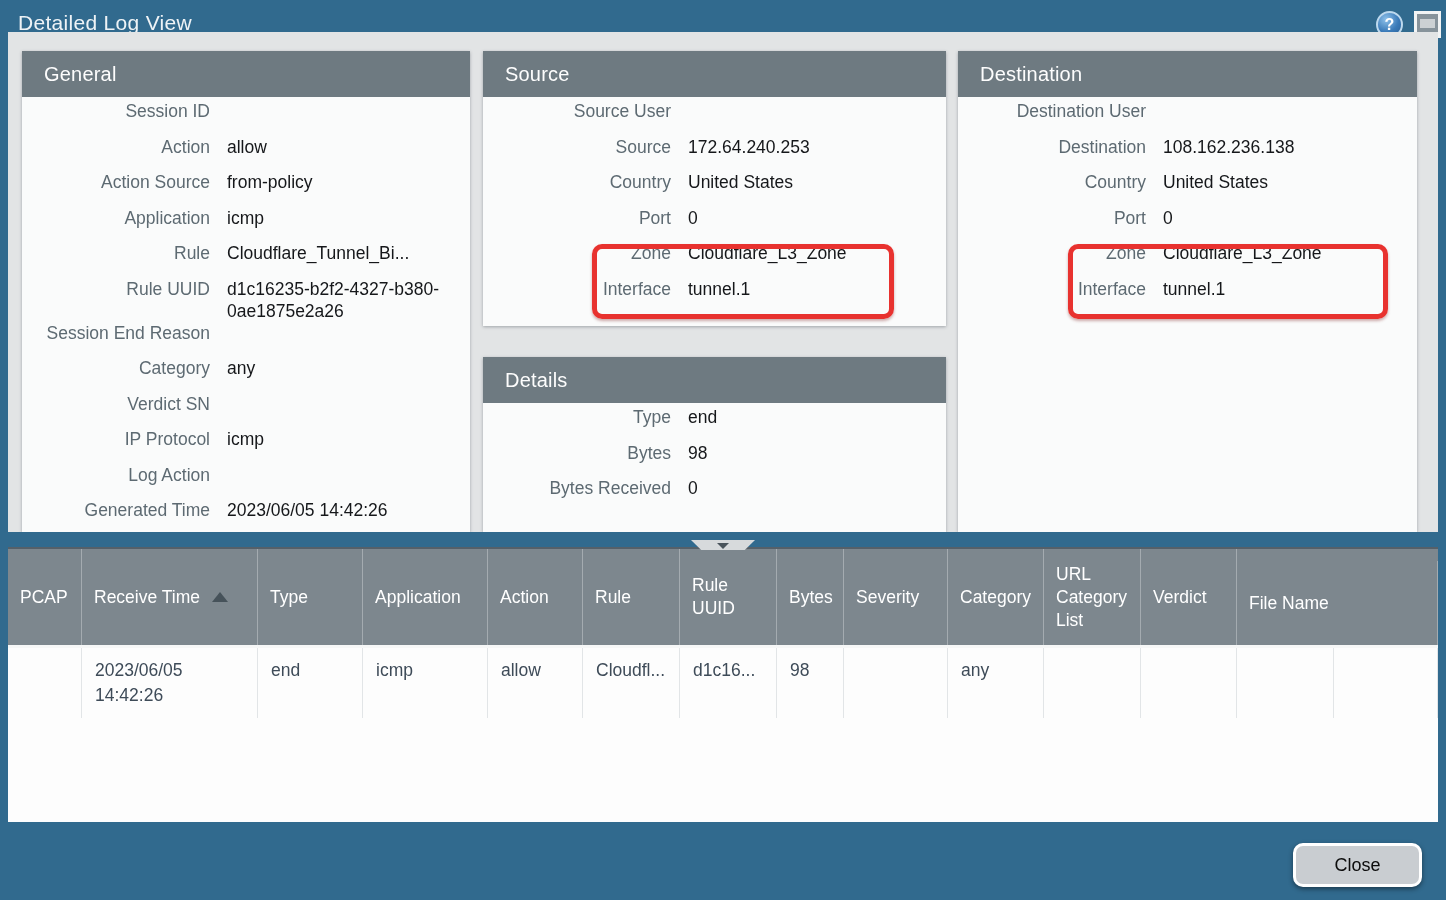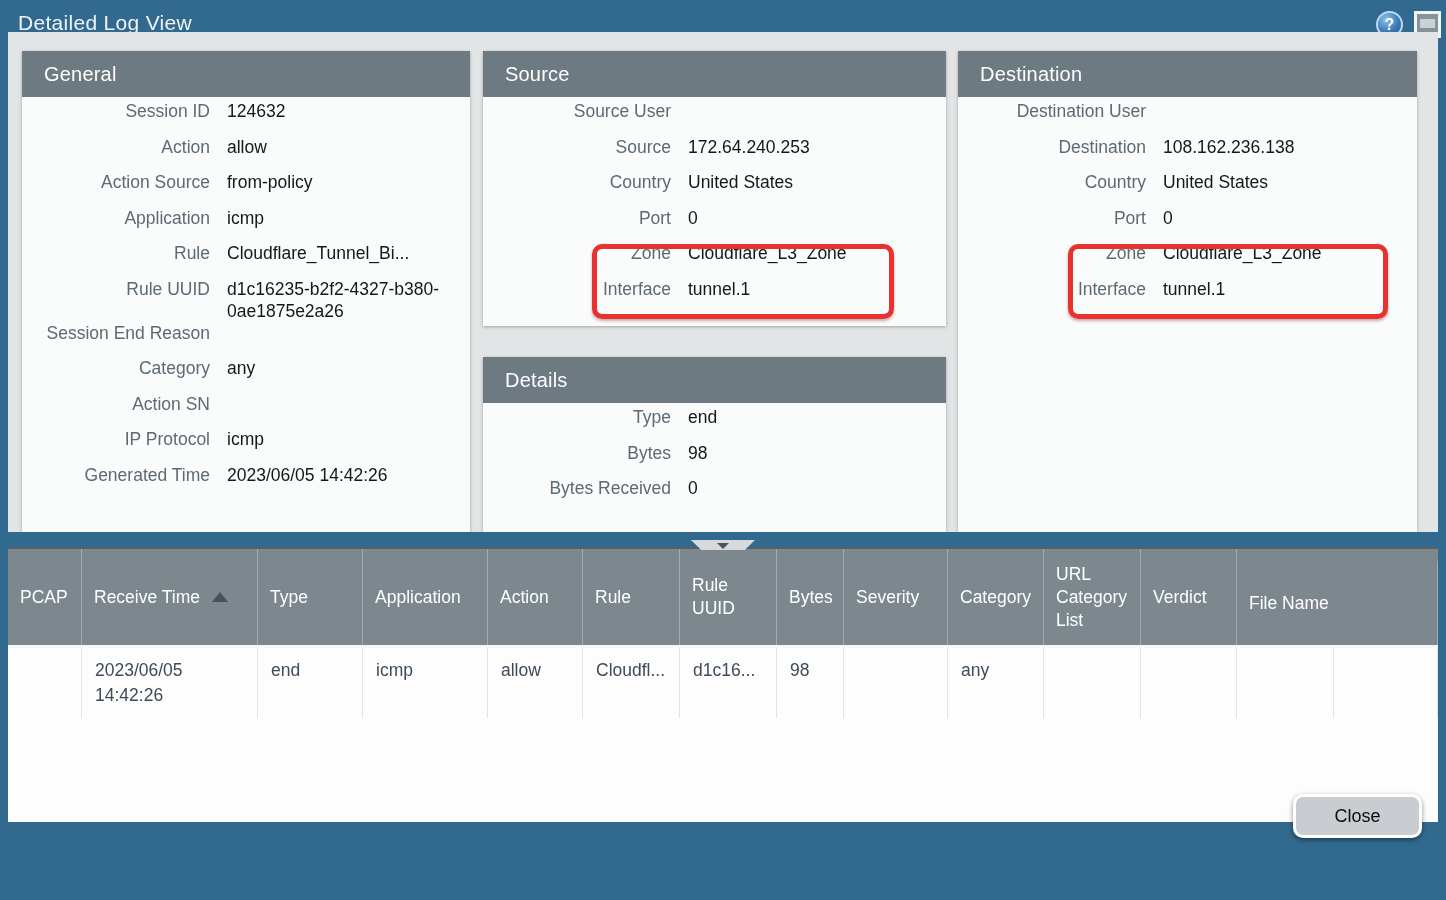--- a/index.html
+++ b/index.html
@@ -48,21 +48,21 @@
     line-height:23px; border-right:1px solid #a4abb0; cursor:pointer; }
   .th:last-child { flex:1; padding-right:57px;margin-top:12px; }
   .sort-tri { flex:none; width:0; height:0; border-left:8px solid transparent; border-right:8px solid transparent;
     border-bottom:10px solid #46525a; margin-left:12px; }
   .tr { display:flex; height:70px; align-items:stretch; cursor:pointer; }
   .td { flex:none; padding:10px 10px 6px 13px; font-size:17.5px; line-height:25px; color:#3e4b58;
     border-right:1px solid #e2e5e7; overflow:hidden; }
   .td:last-child { flex:1; }
 
   
-  .close-btn { position:absolute; left:1293px; top:794px; width:129px; height:44px;
+  .close-btn { position:absolute; left:1293px; top:843px; width:129px; height:44px;
     background:#c9cdd1; border:3px solid #fff; border-radius:10px; font-family:"Liberation Sans", sans-serif;
     font-size:18px; color:#0c0c0c; box-shadow:0 2px 5px rgba(0,0,0,.45); cursor:pointer; }
 </style>
 </head>
 <body>
 
 <div class="dialog">
 
   <div class="titlebar">
     <div class="title">Detailed Log View</div>
@@ -76,21 +76,20 @@
 
   <div class="content">
 
     <section class="panel panel-general">
       <header class="panel-header">
         <span>General</span>
       </header>
       <div class="panel-body">
           <div class="field-row">
             <span class="field-label">Session ID</span>
-            <span class="field-value">124632</span>
           </div>
           <div class="field-row">
             <span class="field-label">Action</span>
             <span class="field-value">allow</span>
           </div>
           <div class="field-row">
             <span class="field-label">Action Source</span>
             <span class="field-value">from-policy</span>
           </div>
           <div class="field-row">
@@ -106,26 +105,30 @@
             <span class="field-value">d1c16235-b2f2-4327-b380-0ae1875e2a26</span>
           </div>
           <div class="field-row">
             <span class="field-label">Session End Reason</span>
           </div>
           <div class="field-row">
             <span class="field-label">Category</span>
             <span class="field-value">any</span>
           </div>
           <div class="field-row">
-            <span class="field-label">Action SN</span>
+            <span class="field-label">Verdict SN</span>
             <span class="field-value"></span>
           </div>
           <div class="field-row">
             <span class="field-label">IP Protocol</span>
             <span class="field-value">icmp</span>
+          </div>
+          <div class="field-row">
+            <span class="field-label">Log Action</span>
+            <span class="field-value"></span>
           </div>
           <div class="field-row">
             <span class="field-label">Generated Time</span>
             <span class="field-value">2023/06/05 14:42:26</span>
           </div>
         </div>
     </section>
 
     <section class="panel panel-source">
       <header class="panel-header">

